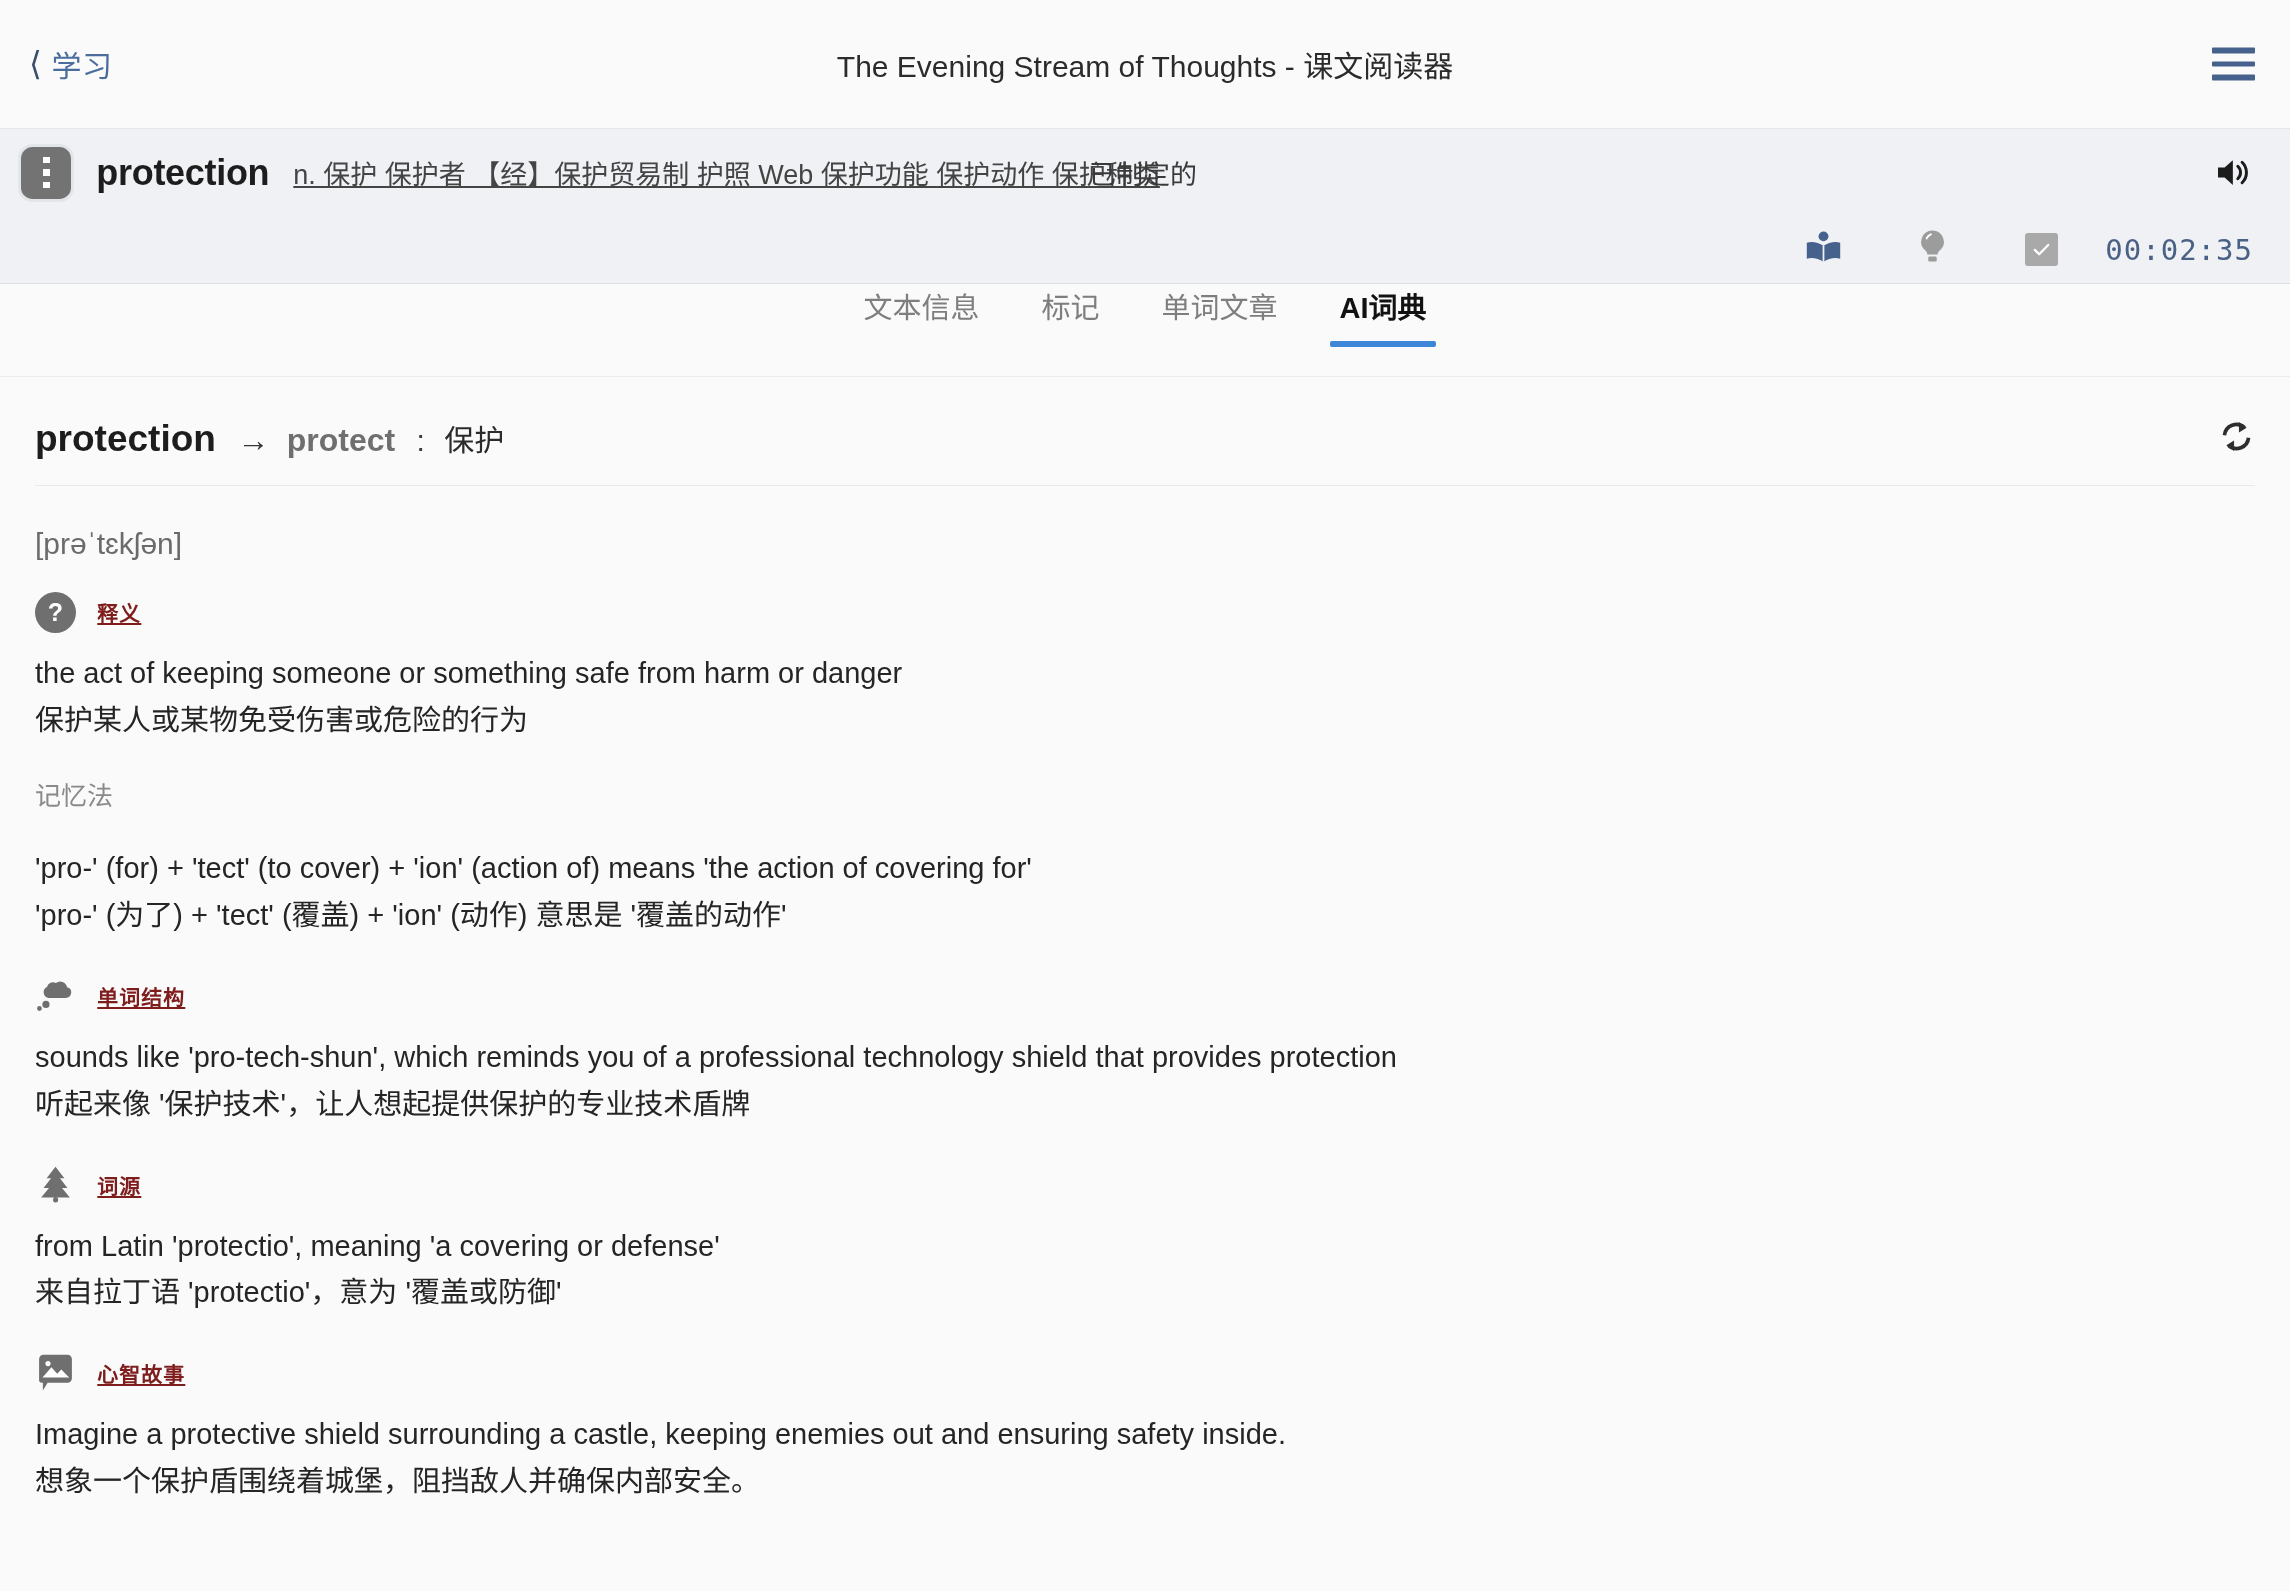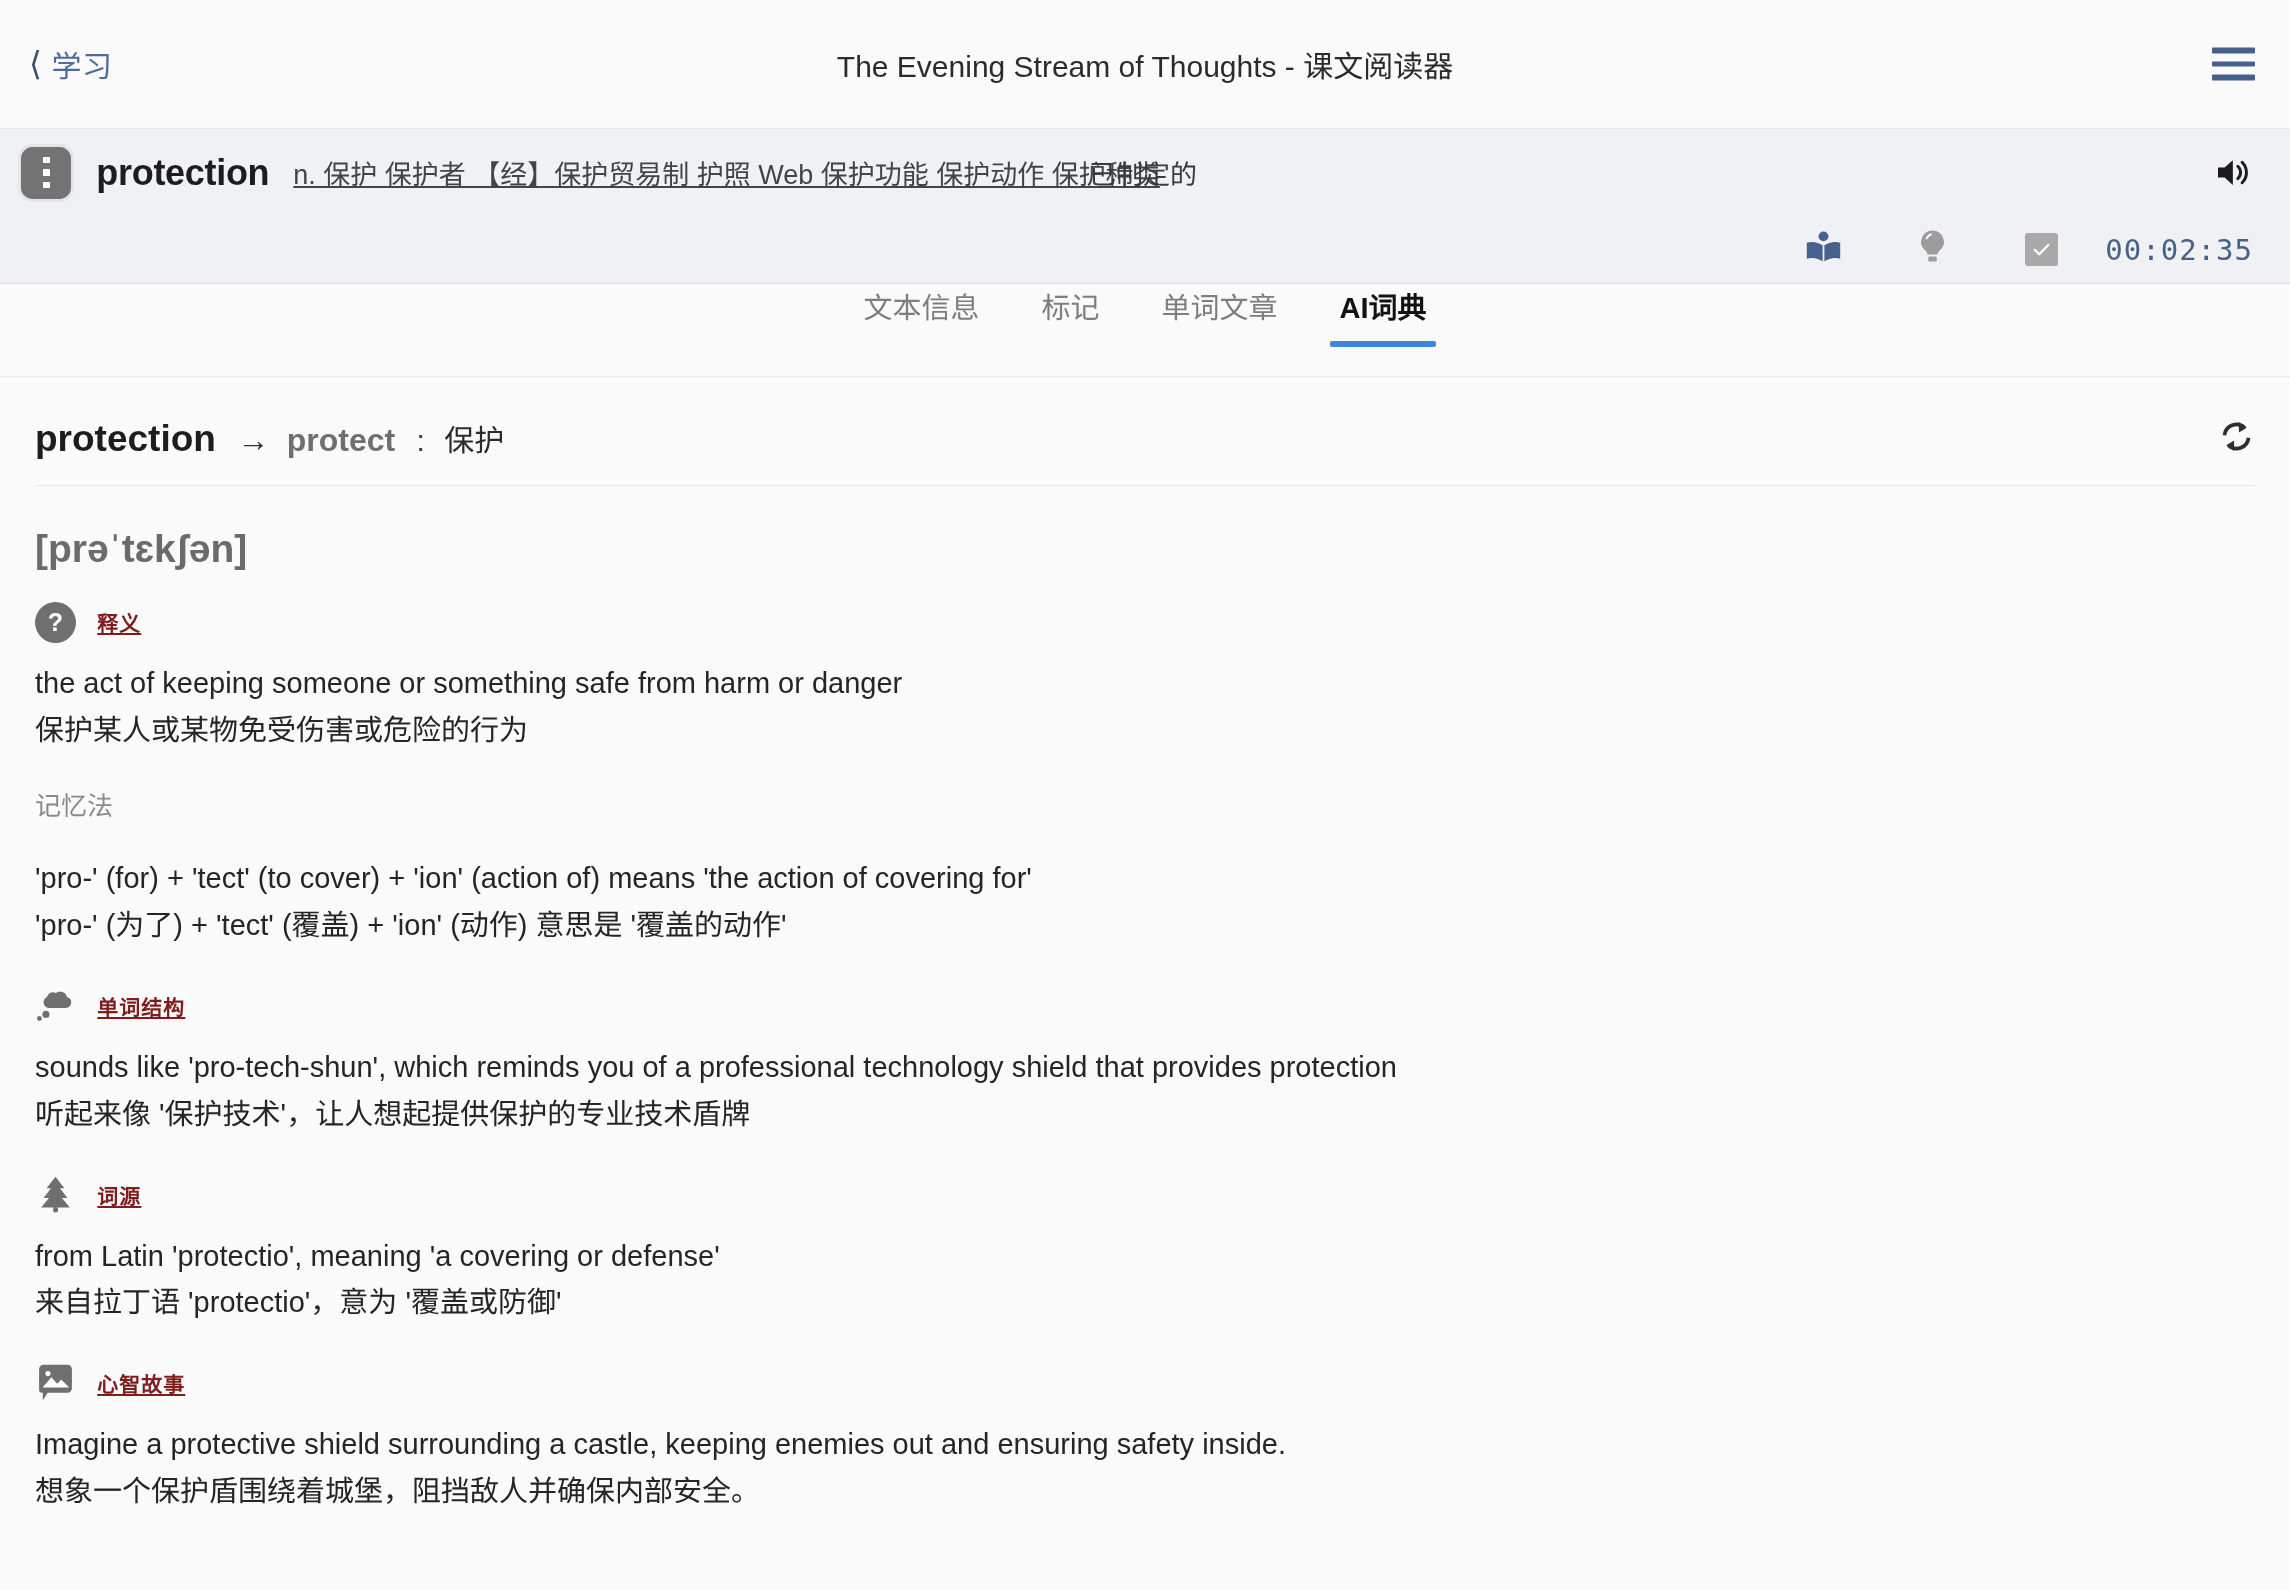--- a/index.html
+++ b/index.html
@@ -239,23 +239,23 @@
     color: #2b2b2b;
   }
   .refresh-btn {
     position: absolute;
     right: 0;
     top: 41px;
     cursor: pointer;
   }
 
   .phonetic {
-    font-size: 39px;
+    font-size: 30px;
     color: #6b6b6b;
-    font-weight: bold;
+    font-weight: normal;
     padding: 41px 0 0 0;
   }
 
   .section { padding-top: 21.3px; }
   .section-head {
     display: flex;
     align-items: center;
     gap: 21.3px;
     padding: 9.7px 0 5.8px 0;
   }

